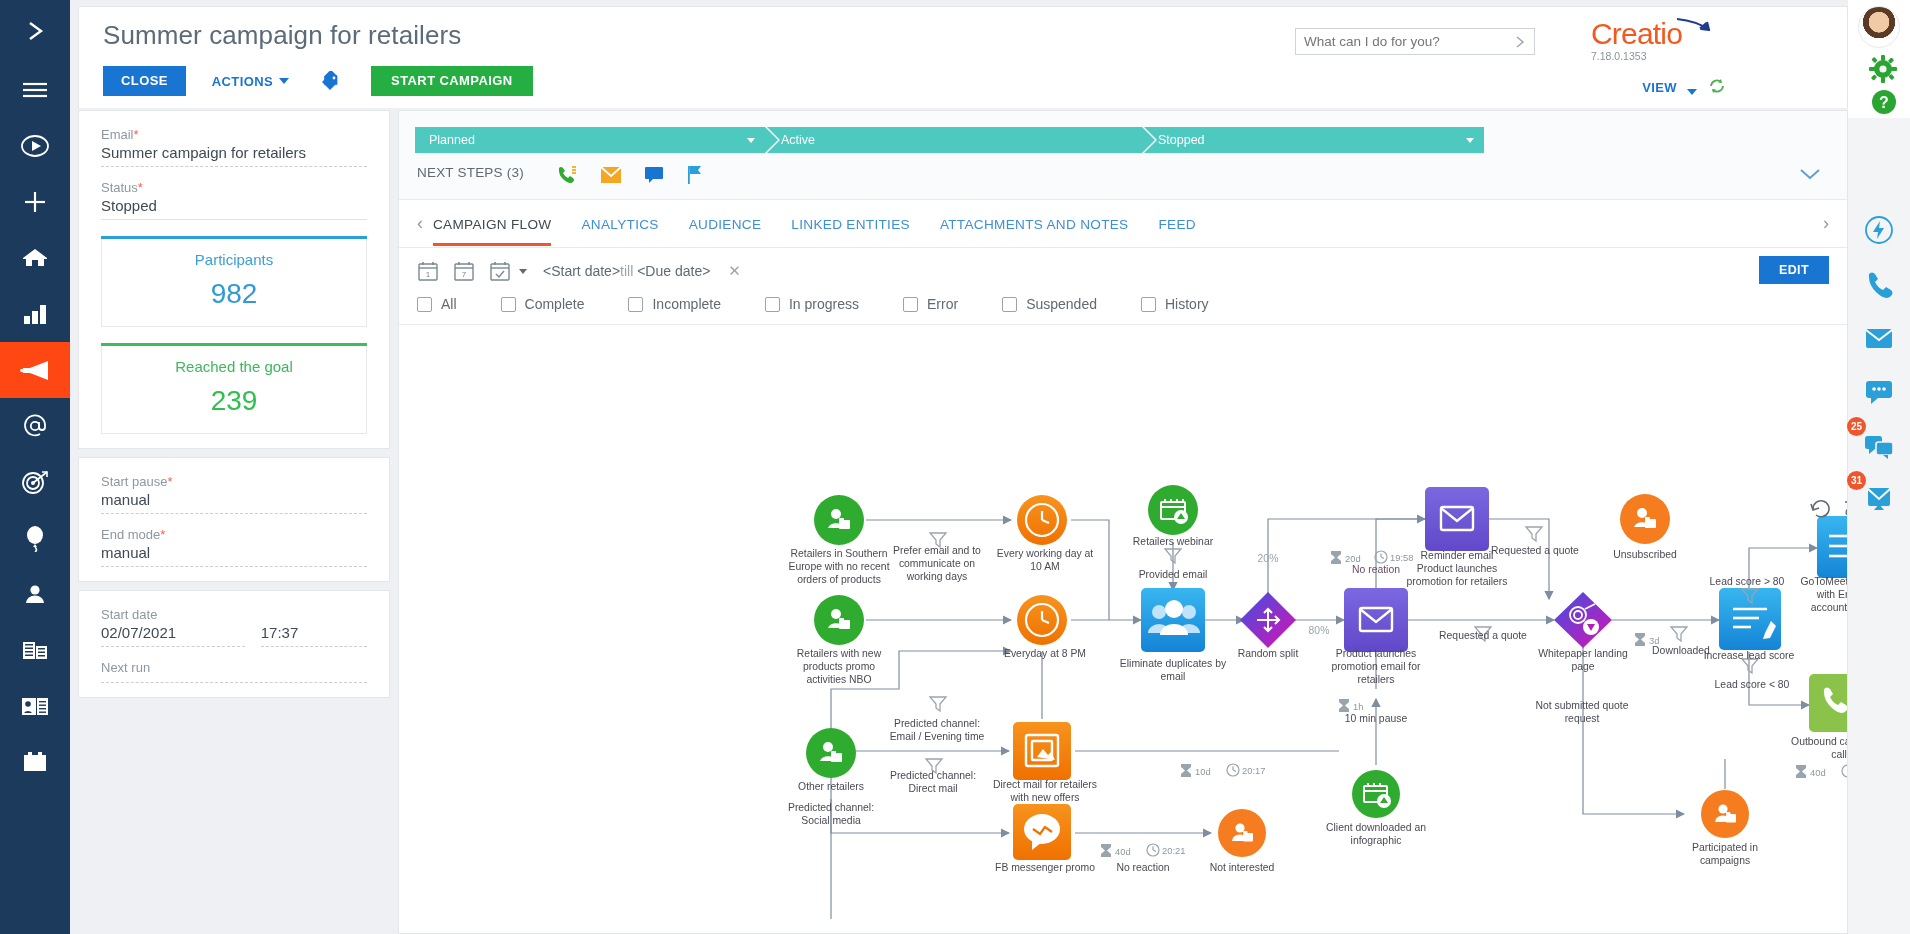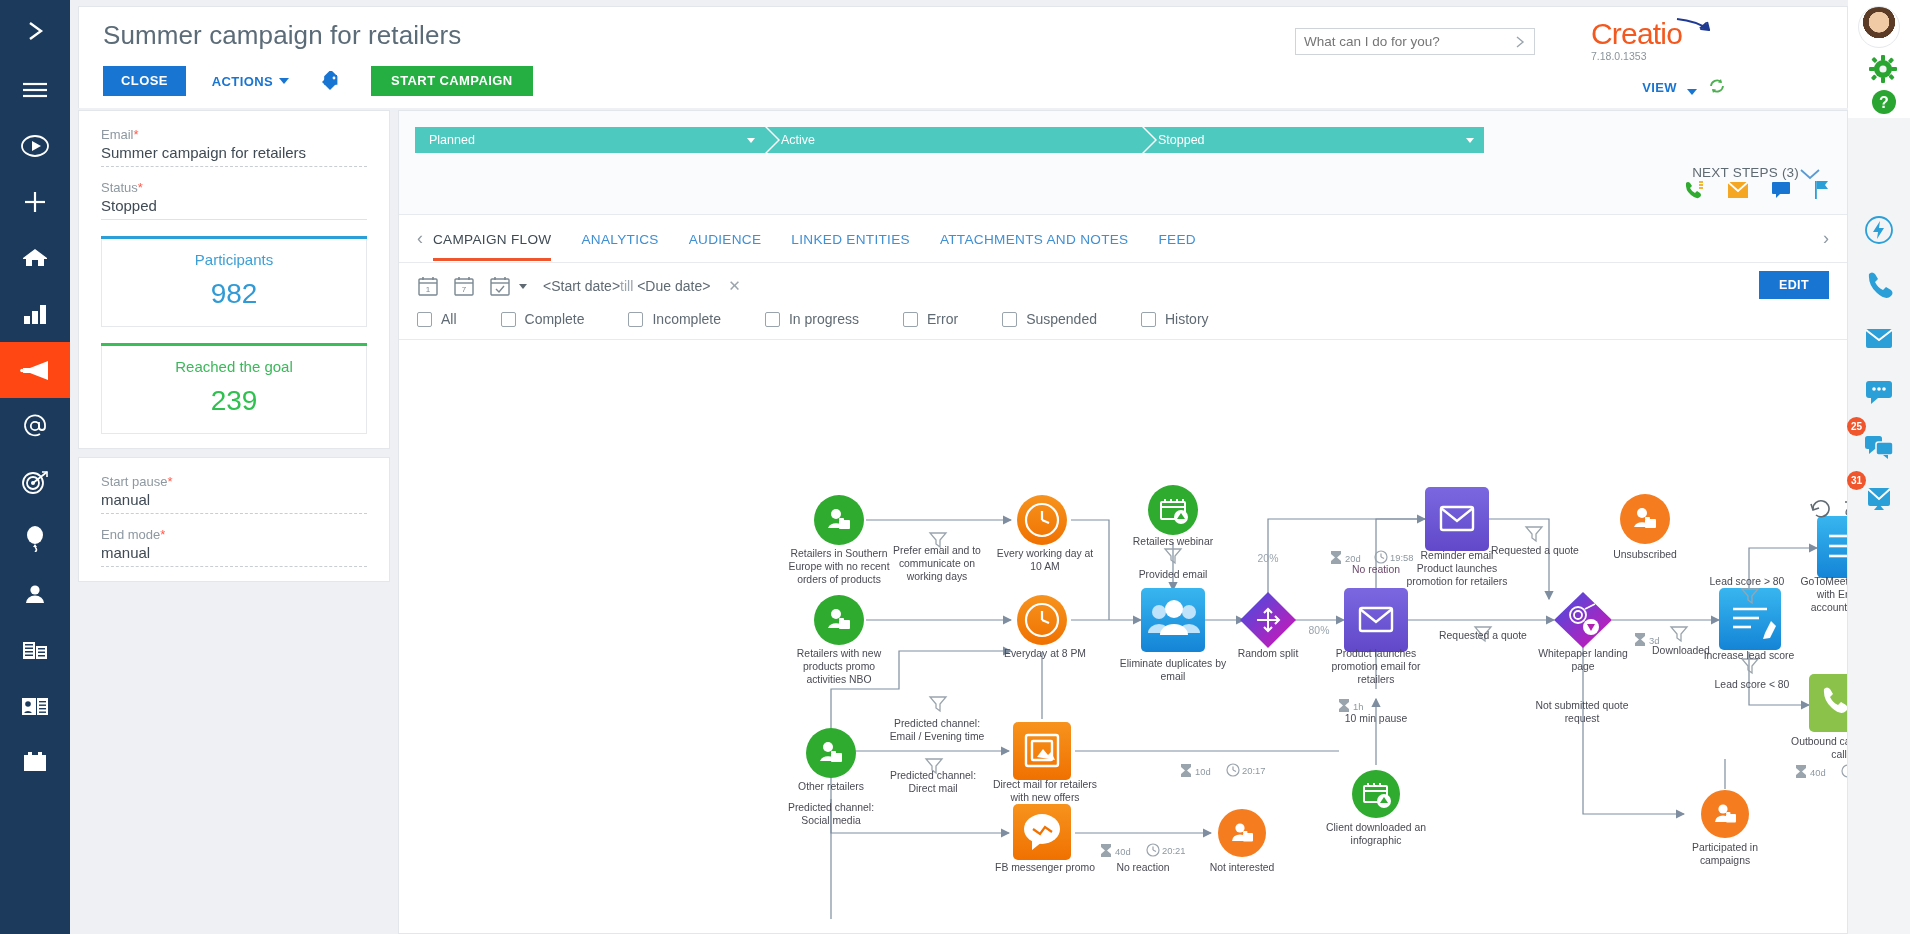--- a/index.html
+++ b/index.html
@@ -113,21 +113,21 @@
   }
   .stage::before {
     content:""; position:absolute; right:-15px; top:0; width:0;height:0;
     border-top: 13px solid transparent; border-bottom: 13px solid transparent;
     border-left: 13px solid #ffffff; z-index: 1;
   }
   .stage .sdrop { position:absolute; right: 10px; top: 11px; width:0;height:0;
     border-left:4px solid transparent;border-right:4px solid transparent;border-top:5px solid #ffffff; }
   .stage.last::after, .stage.last::before { display:none; }
 
-  .nextsteps { display:flex; align-items:flex-end; padding: 12px 16px 10px 18px; background:#fafbfc; border-bottom:1px solid #e7eaee; position:relative;flex-direction:column; }
+  .nextsteps { display:flex; align-items:flex-start; padding: 12px 16px 10px 18px; background:#fafbfc; border-bottom:1px solid #e7eaee; position:relative; }
   .ns-label { font-size: 13.5px; color:#5f6a73; letter-spacing:.2px; margin-right: 32px; }
   .ns-icons { display:flex; gap: 22px; align-items:center; }
   .ns-chevron { position:absolute; right: 26px; top: 14px; cursor:pointer; }
 
   .tabs { display:flex; align-items:center; padding: 0 18px; height: 48px; border-bottom:1px solid #e7eaee; }
   .tab-arrow { color:#8f99a2; font-size: 18px; cursor:pointer; padding: 0 10px 0 0; user-select:none; }
   .tab {
     font-size: 13.6px; color:#3f8fd3; letter-spacing:.3px; margin-right: 30px;
     height: 48px; line-height: 50px; cursor:pointer; position:relative;
   }
@@ -408,20 +408,33 @@
         <div class="fld">
           <div class="fld-label"><span>Start pause</span><span class="req">*</span></div>
           <div class="fld-value">manual</div>
         </div>
         <div class="fld">
           <div class="fld-label"><span>End mode</span><span class="req">*</span></div>
           <div class="fld-value">manual</div>
         </div>
       </div>
 
+      <div class="card">
+        <div class="fld">
+          <div class="fld-label">Start date</div>
+          <div class="daterow">
+            <div class="fld-value">02/07/2021</div>
+            <div class="fld-value">17:37</div>
+          </div>
+        </div>
+        <div class="fld">
+          <div class="fld-label">Next run</div>
+          <div class="fld-value"></div>
+        </div>
+      </div>
     </div>
 
     <div class="content">
 
       <div class="stagewrap">
         <div class="stagebar">
           <div class="stage" style="width:350px">
             <span>Planned</span>
             <span class="sdrop"></span>
           </div>

